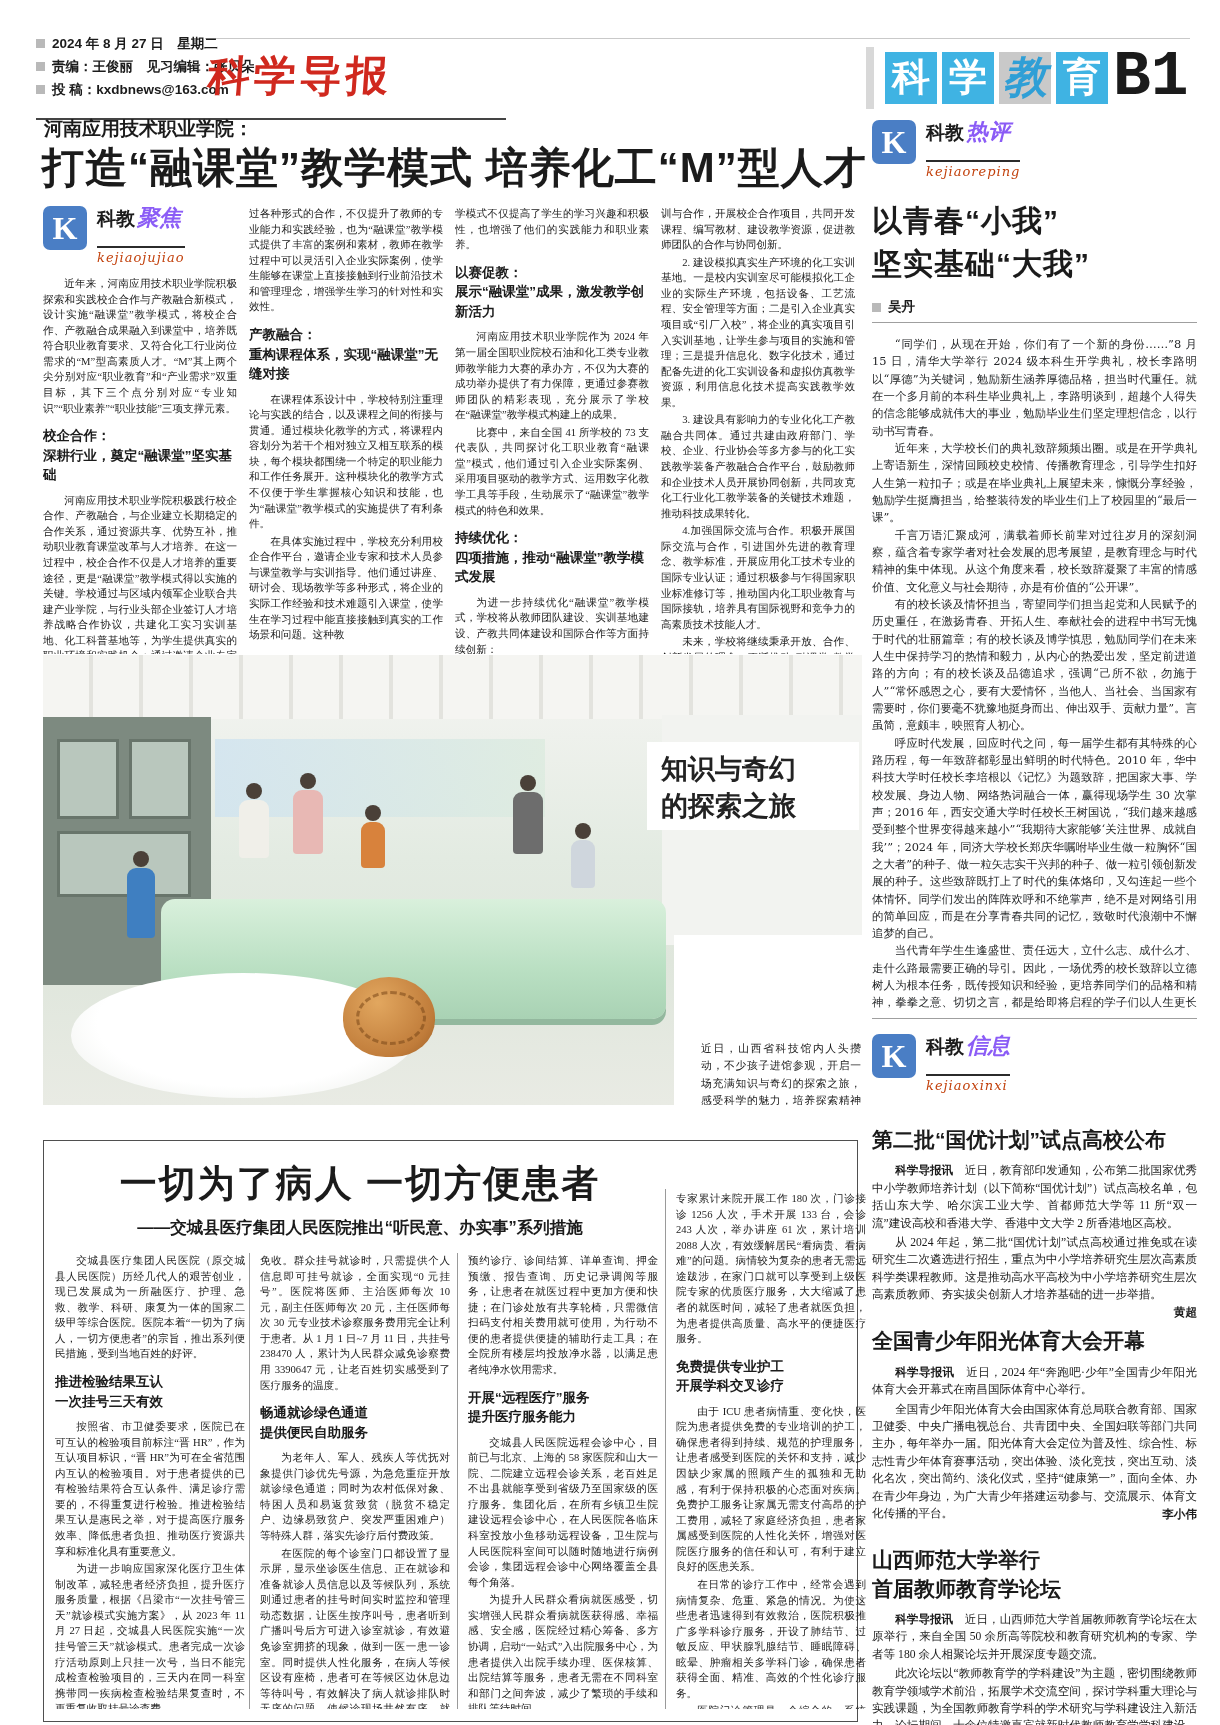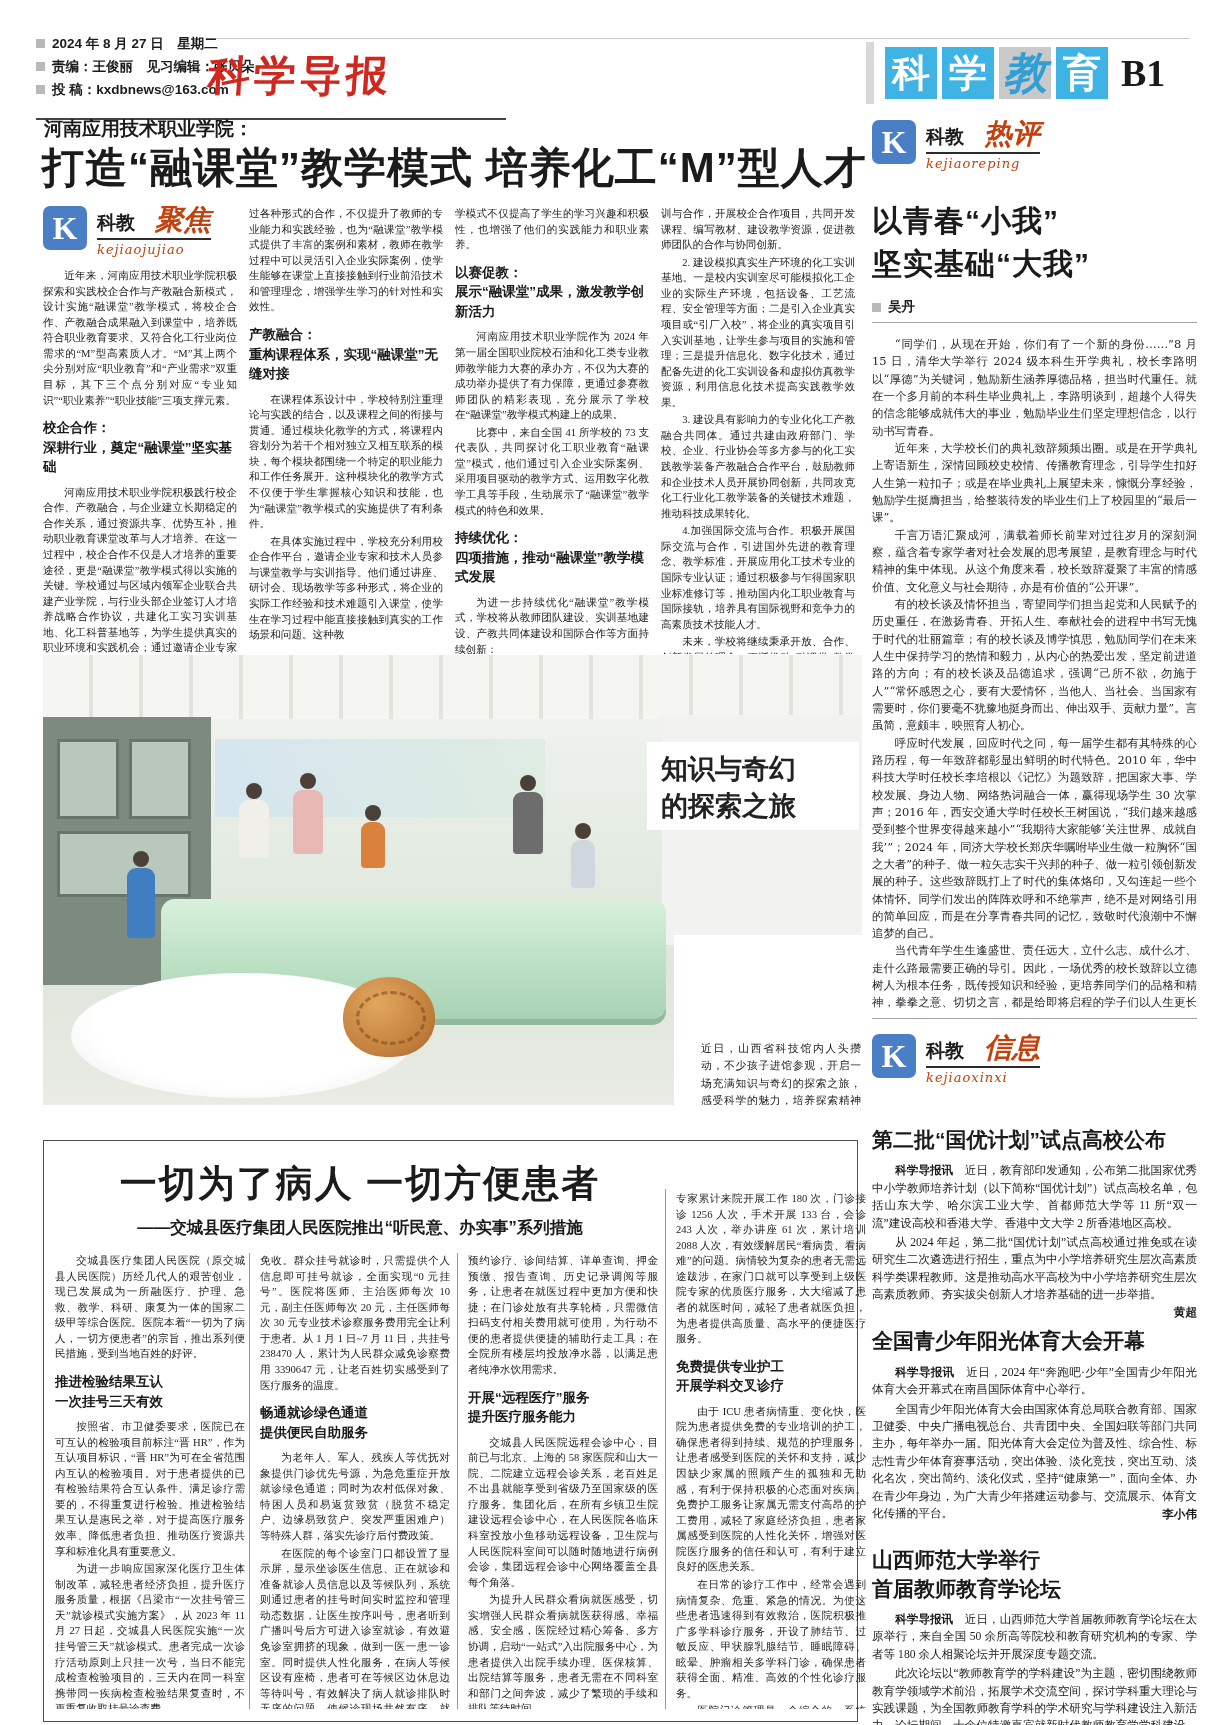--- a/index.html
+++ b/index.html
@@ -12,30 +12,30 @@
   .sq{display:inline-block;width:9px;height:9px;background:#b9b9b9;flex:0 0 auto;}
   .hdr-info .row.u{border-bottom:2px solid #444;padding-bottom:17px;}
   .top-rule{position:absolute;left:205px;top:38px;width:985px;height:1px;background:#c9c9c9;}
   .masthead{position:absolute;left:208px;top:48px;font-size:42px;font-weight:900;color:#d0281e;
             font-family:"DejaVu Serif","Liberation Serif",serif;letter-spacing:4px;transform:skewX(-4deg);}
   .sec-wrap{position:absolute;left:866px;top:42px;display:flex;align-items:center;gap:5px;}
   .sec-bar{width:8px;height:62px;background:#d8d8d8;margin-right:6px;}
   .tile{width:52px;height:52px;background:#3fb3e3;color:#fff;font-weight:900;font-size:38px;
         display:flex;align-items:center;justify-content:center;}
   .tile.cal{background:#c9c9c9;color:#2f9fd6;font-family:"DejaVu Serif",serif;font-style:italic;font-size:44px;}
-  .pageno{font-family:Liberation Serif, serif;font-size:38px;font-weight:700;margin-left:8px;}
+  .pageno{font-family:Liberation Mono, monospace;font-size:63px;font-weight:700;}
   
   .badge{display:flex;align-items:flex-start;gap:10px;}
   .badge .k{width:44px;height:44px;background:#4a7ec5;border-radius:7px;color:#fff;
             font-family:"Liberation Serif",serif;font-weight:700;font-size:32px;
             display:flex;align-items:center;justify-content:center;}
   .badge .names{line-height:1;}
-  .badge .line1{display:flex;align-items:baseline;gap:20px;border-bottom:2px solid #2b2b2b;padding-bottom:4px;}
+  .badge .line1{display:flex;align-items:baseline;gap:2px;border-bottom:2px solid #2b2b2b;padding-bottom:18px;}
   .badge .black{font-size:19px;font-weight:900;}
-  .badge .blue{font-size:28px;font-weight:700;color:#c2410c;font-family:"DejaVu Serif",serif;font-style:italic;}
+  .badge .blue{font-size:22px;font-weight:700;color:#8b5cf6;font-family:"DejaVu Serif",serif;font-style:italic;}
   .badge .pinyin{font-family:"DejaVu Serif",serif;font-style:italic;color:#c2410c;font-size:13px;margin-top:3px;letter-spacing:1px;}
   
   .kicker{position:absolute;left:44px;top:116px;font-size:19px;font-weight:600;}
   .headline{position:absolute;left:42px;top:140px;width:816px;font-size:42px;font-weight:900;letter-spacing:1px;white-space:nowrap;}
   .mcol{position:absolute;top:206px;width:194px;height:448px;overflow:hidden;}
   .mcol .para,.bcol .para,.news-body .para{font-family:"Liberation Serif","DejaVu Serif",serif;
         font-size:10.6px;line-height:1.47;margin:0 0 2px 0;text-indent:2em;text-align:justify;}
   .para.cont{text-indent:0;}
   .sub-head{font-size:13.5px;font-weight:900;line-height:1.45;margin:10px 0 8px 0;white-space:pre-line;}
   .badge-slot{margin-bottom:12px;}

